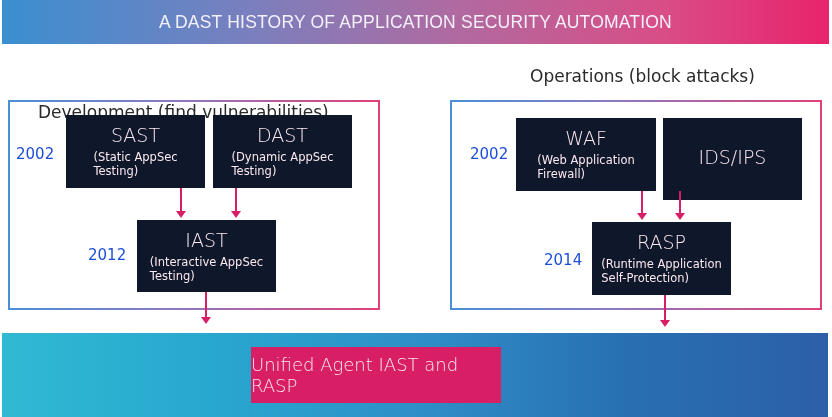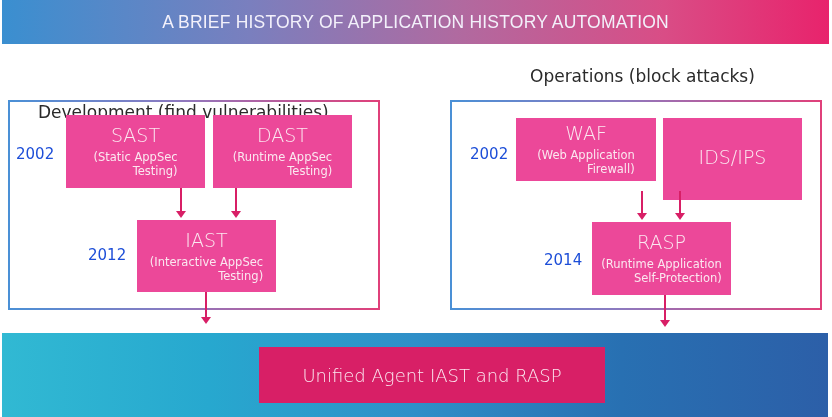--- a/index.html
+++ b/index.html
@@ -24,74 +24,74 @@
   #ops-title { left: 498px; margin-left: 32px; }
 
   .outline {
     position: absolute; border: 2px solid transparent;
     border-image: linear-gradient(90deg, #4a90d6 0%, #8c7ac0 45%, #e0407a 100%) 1;
   }
   #dev-outline { left: 8px; top: 100px; width: 372px; height: 210px; }
   #ops-outline { left: 450px; top: 100px; width: 372px; height: 210px; }
 
   .box {
-    position: absolute; background: #ec4899; color: #fbe8f0;
+    position: absolute; background: #0f172a; color: #fbe8f0;
     display: flex; flex-direction: column; align-items: center; justify-content: center;
-    text-align: right; line-height: 1.25;
+    text-align: left; line-height: 1.25;
   }
   .box .name { font-size: 19px; font-family: "DejaVu Sans", sans-serif; font-weight: 300; margin-bottom: 2px; }
   .box .desc { font-size: 11.5px; font-family: "DejaVu Sans", sans-serif; white-space: pre-line; }
 
   #box-sast { left: 66px; top: 115px; width: 139px; height: 73px; }
   #box-dast { left: 213px; top: 115px; width: 139px; height: 73px; }
   #box-iast { left: 137px; top: 220px; width: 139px; height: 72px; }
-  #box-waf  { left: 516px; top: 118px; width: 140px; height: 63px; }
+  #box-waf  { left: 516px; top: 118px; width: 140px; height: 73px; }
   #box-ids  { left: 663px; top: 118px; width: 139px; height: 82px; }
   #box-rasp { left: 592px; top: 222px; width: 139px; height: 73px; }
 
   .year { position: absolute; font-size: 15px; color: #1d4ed8; font-family: "DejaVu Sans", sans-serif; }
   #year-sast { left: 16px; top: 145px; }
   #year-iast { left: 88px; top: 246px; }
   #year-waf  { left: 470px; top: 145px; }
   #year-rasp { left: 544px; top: 251px; }
 
   svg.arrows { position: absolute; left: 0; top: 0; width: 832px; height: 417px; pointer-events: none; }
 
   .bottom-band {
     position: absolute; left: 2px; top: 333px; width: 826px; height: 84px;
     background: linear-gradient(90deg, #31b9d3 0%, #27a8cf 25%, #2f8fc8 50%, #2870b2 75%, #2c5fa8 100%);
   }
   #unified-box {
-    position: absolute; left: 251px; top: 347px; width: 346px; height: 56px;
-    background: #d81f66; color: #fbe8f0; display: flex; align-items: center; justify-content: center; margin-left: 8px;
+    position: absolute; left: 251px; top: 347px; width: 250px; height: 56px;
+    background: #d81f66; color: #fbe8f0; display: flex; align-items: center; justify-content: center;
   }
   #unified-box span { font-size: 18px; font-family: "DejaVu Sans", sans-serif; font-weight: 300; }
 </style>
 </head>
 <body>
 
 <div class="title-band">
-  <span>A BRIEF HISTORY OF APPLICATION HISTORY AUTOMATION</span>
+  <span>A DAST HISTORY OF APPLICATION SECURITY AUTOMATION</span>
 </div>
 
 <div class="section-title" id="dev-title">Development (find vulnerabilities)</div>
 <div class="section-title" id="ops-title">Operations (block attacks)</div>
 
 <div class="outline" id="dev-outline"></div>
 <div class="outline" id="ops-outline"></div>
 
 <div class="year" id="year-sast">2002</div>
 <div class="box" id="box-sast">
   <div class="name">SAST</div>
   <div class="desc">(Static AppSec
 Testing)</div>
 </div>
 <div class="box" id="box-dast">
   <div class="name">DAST</div>
-  <div class="desc">(Runtime AppSec
+  <div class="desc">(Dynamic AppSec
 Testing)</div>
 </div>
 <div class="year" id="year-iast">2012</div>
 <div class="box" id="box-iast">
   <div class="name">IAST</div>
   <div class="desc">(Interactive AppSec
 Testing)</div>
 </div>
 
 <div class="year" id="year-waf">2002</div>

